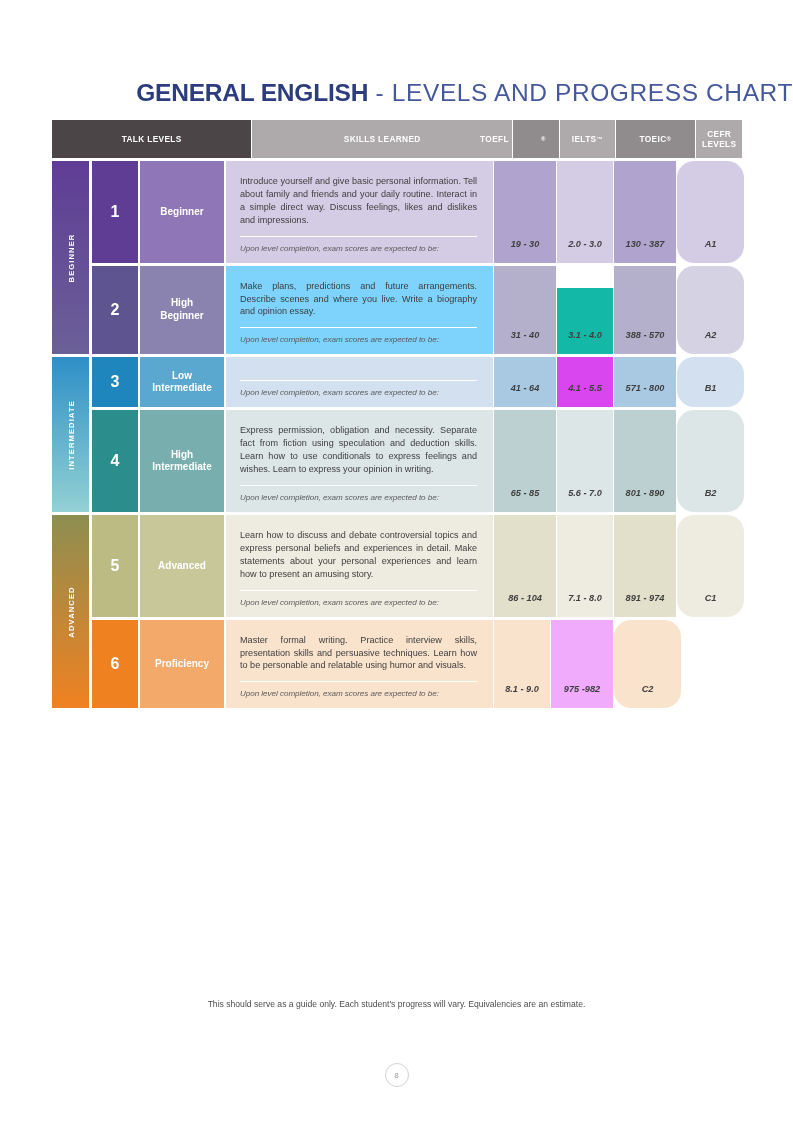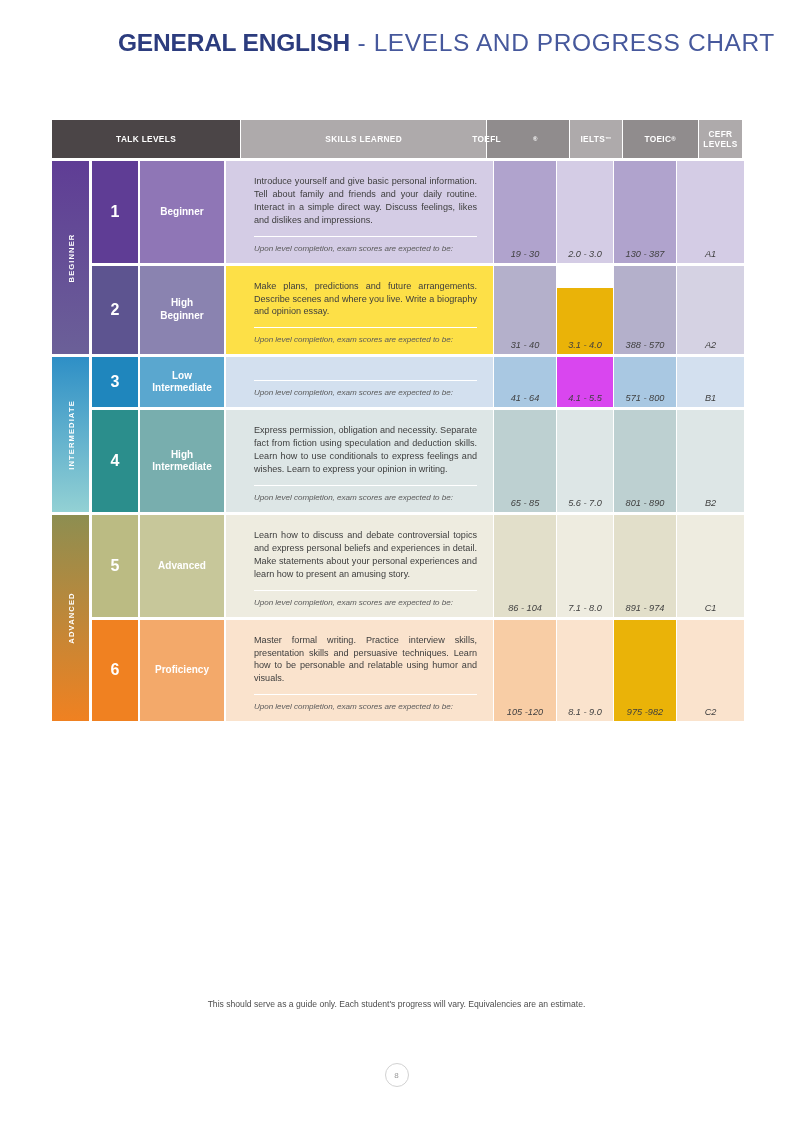--- a/index.html
+++ b/index.html
@@ -11,22 +11,22 @@
     width: 793px;
     height: 1122px;
     font-family: "Liberation Sans", sans-serif;
     color: #3b3b3b;
     position: relative;
     overflow: hidden;
   }
 
   
   .title-wrap {
-    padding: 29px 0 0 0;
-    text-align: left;
+    padding: 79px 0 0 0;
+    text-align: right;
     padding-left: 118px;
   }
   .title {
     font-size: 24.5px;
     letter-spacing: 0.2px;
     color: #4a5ca0;
     white-space: nowrap;
   }
   .title .strong {
     font-weight: bold;
@@ -57,21 +57,21 @@
     align-items: center;
     justify-content: center;
     color: #ffffff;
     font-size: 8.3px;
     font-weight: bold;
     letter-spacing: 0.35px;
     text-align: center;
   }
   .h-talk     { width: 205px; background: #4b4547; }
   .h-skills   { width: 267px; background: #aeaaab; margin-left: 1px; }
-  .h-toefl    { width: 82px;  background: #908c8d; margin-left: 1px; gap: 32px; }
+  .h-toefl    { width: 46px;  background: #908c8d; margin-left: 1px; gap: 32px; }
   .h-ielts    { width: 56px;  background: #aeaaab; margin-left: 1px; }
   .h-toeic    { width: 82px;  background: #908c8d; margin-left: 1px; }
   .h-cefr     { width: 47px;  background: #aeaaab; margin-left: 1px; }
   .h-cell sup { font-size: 6px; vertical-align: super; }
 
   .group {
     margin-top: 3px;
     display: flex;
   }
   
@@ -126,21 +126,21 @@
     font-size: 10px;
     font-weight: bold;
     line-height: 1.25;
     padding: 0 4px;
     box-sizing: border-box;
   }
   .c-skills {
     width: 267px;
     flex: 0 0 267px;
     margin-left: 2px;
-    padding: 14px 16px 10px 28px;
+    padding: 14px 16px 10px 14px;
     box-sizing: border-box;
     display: flex;
     flex-direction: column;
   }
   .skills-text {
     font-size: 9.1px;
     line-height: 1.42;
     text-align: justify;
     color: #3d3d3d;
     margin: 0;
@@ -160,27 +160,28 @@
   }
   .spacer { flex: 1 1 auto; }
 
   .c-score {
     display: flex;
     align-items: flex-end;
     justify-content: center;
     font-size: 9.2px;
     font-style: italic;
     color: #3f3f3f;
-    padding-bottom: 4px;
+    padding-bottom: 14px;
     box-sizing: border-box;
+    font-weight: bold;
   }
   .c-toefl { width: 62px; flex: 0 0 62px; margin-left: 1px; }
   .c-ielts { width: 56px; flex: 0 0 56px; margin-left: 1px; }
   .c-toeic { width: 62px; flex: 0 0 62px; margin-left: 1px; }
-  .c-cefr  { width: 67px; flex: 0 0 67px; margin-left: 1px; }
+  .c-cefr  { width: 67px; flex: 0 0 67px; margin-left: 1px; border-radius: 17px; }
 
   
   .footnote {
     position: absolute;
     top: 999px;
     left: 0;
     width: 793px;
     text-align: center;
     font-size: 8.6px;
     color: #4d4d4d;
@@ -248,28 +249,28 @@
             </div>
             <div class="c-score c-toefl" style="background: rgb(176, 163, 205);">19 - 30</div>
             <div class="c-score c-ielts" style="background: rgb(212, 204, 229);">2.0 - 3.0</div>
             <div class="c-score c-toeic" style="background: rgb(176, 163, 205);">130 - 387</div>
             <div class="c-score c-cefr" style="background: rgb(212, 204, 229);">A1</div>
           </div>
           <div class="row">
             <div class="c-num" style="background: rgb(93, 84, 144);">2</div>
             <div class="c-name" style="background: rgb(138, 131, 176); white-space: pre-line;">High
 Beginner</div>
-            <div class="c-skills" style="background: #fde047;">
+            <div class="c-skills" style="background: #7dd3fc;">
               <p class="skills-text">Make plans, predictions and future arrangements. Describe scenes and where you live. Write a biography and opinion essay.</p>
               <div class="spacer"></div>
               <hr class="skills-rule">
               <p class="skills-note">Upon level completion, exam scores are expected to be:</p>
             </div>
             <div class="c-score c-toefl" style="background: rgb(180, 176, 203);">31 - 40</div>
-            <div class="c-score c-ielts" style="background: #eab308; margin-top: 22px;">3.1 - 4.0</div>
+            <div class="c-score c-ielts" style="background: #14b8a6; margin-top: 22px;">3.1 - 4.0</div>
             <div class="c-score c-toeic" style="background: rgb(180, 176, 203);">388 - 570</div>
             <div class="c-score c-cefr" style="background: rgb(213, 210, 227);">A2</div>
           </div>
         </div>
       </div>
       <div class="group">
         <div class="band band-intermediate">
           <div class="band-label">INTERMEDIATE</div>
         </div>
         <div class="rows">
@@ -325,23 +326,22 @@
           </div>
           <div class="row">
             <div class="c-num" style="background: rgb(240, 129, 33);">6</div>
             <div class="c-name" style="background: rgb(243, 169, 106); white-space: pre-line;">Proficiency</div>
             <div class="c-skills" style="background: rgb(250, 227, 205);">
               <p class="skills-text">Master formal writing. Practice interview skills, presentation skills and persuasive techniques. Learn how to be personable and relatable using humor and visuals.</p>
               <div class="spacer"></div>
               <hr class="skills-rule">
               <p class="skills-note">Upon level completion, exam scores are expected to be:</p>
             </div>
-            <div class="c-score c-toefl" style="background: rgb(248, 205, 165);">105 -120</div>
             <div class="c-score c-ielts" style="background: rgb(250, 227, 205);">8.1 - 9.0</div>
-            <div class="c-score c-toeic" style="background: #eab308;">975 -982</div>
+            <div class="c-score c-toeic" style="background: #f0abfc;">975 -982</div>
             <div class="c-score c-cefr" style="background: rgb(250, 227, 205);">C2</div>
           </div>
         </div>
       </div>
     </div>
 
 </div>
 
 <div class="footnote">This should serve as a guide only. Each student's progress will vary. Equivalencies are an estimate.</div>
 <div class="pagenum">8</div>

